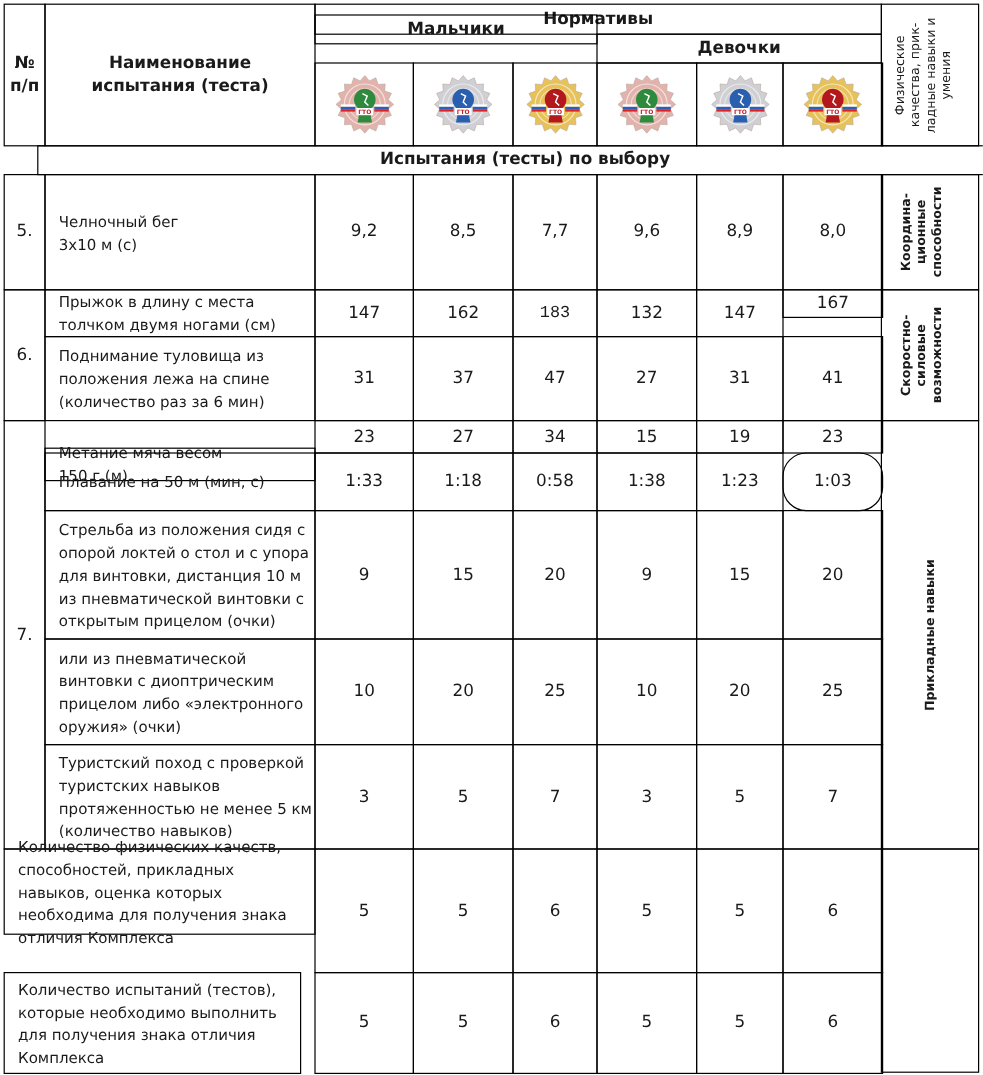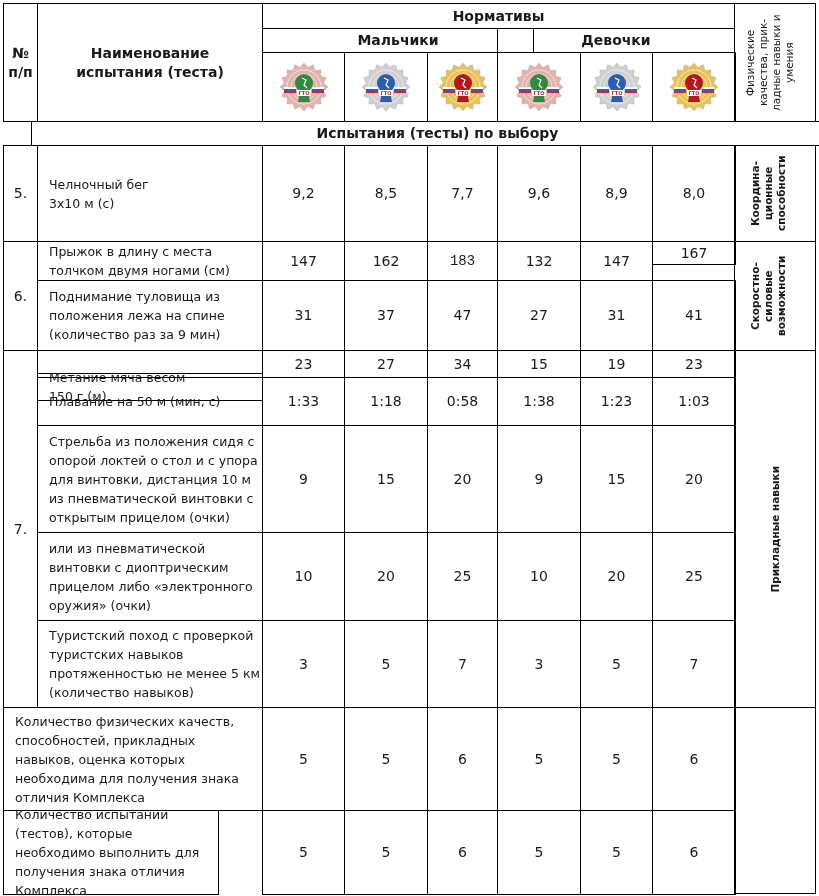--- a/index.html
+++ b/index.html
@@ -17,21 +17,21 @@
   .badge svg { width: 100%; height: 100%; }
   .name { font-size: 12.5px; line-height: 19px; }
 </style>
 </head>
 <body>
 
 <div class="c hdr" style="left:3px;top:3px;width:35px;height:119px;white-space:pre-line;">№
 п/п</div>
 <div class="c hdr" style="left:37px;top:3px;width:226px;height:119px;padding:0 20px;">Наименование испытания (теста)</div>
 <div class="c hdr" style="left:262px;top:3px;width:473px;height:26px;">Нормативы</div>
-<div class="c hdr" style="left:262px;top:28px;width:272px;height:25px;">Мальчики</div>
+<div class="c hdr" style="left:262px;top:12px;width:236px;height:25px;">Мальчики</div>
 <div class="c hdr" style="left:497px;top:28px;width:238px;height:25px;">Девочки</div>
 <div class="c" style="left:734px;top:3px;width:82px;height:119px;">
   <span class="vert" style="width:62px;">Физические качества, прик-ладные навыки и умения</span>
 </div>
 
 <div id="badges">
     <div class="c" style="left: 262px; top: 52px; width: 83px; height: 70px;">
       <div class="badge">
     <svg viewBox="0 0 52 52">
       <polygon points="50.0,26.0 45.6,29.9 48.2,35.2 42.6,37.1 43.0,43.0 37.1,42.6 35.2,48.2 29.9,45.6 26.0,50.0 22.1,45.6 16.8,48.2 14.9,42.6 9.0,43.0 9.4,37.1 3.8,35.2 6.4,29.9 2.0,26.0 6.4,22.1 3.8,16.8 9.4,14.9 9.0,9.0 14.9,9.4 16.8,3.8 22.1,6.4 26.0,2.0 29.9,6.4 35.2,3.8 37.1,9.4 43.0,9.0 42.6,14.9 48.2,16.8 45.6,22.1" fill="#e2b3ad" stroke="#b9a9a0" stroke-width="0.5"></polygon>
@@ -162,42 +162,42 @@
     <div class="c num" style="left: 497px; top: 145px; width: 84px; height: 97px;">9,6</div>
     <div class="c num" style="left: 580px; top: 145px; width: 73px; height: 97px;">8,9</div>
     <div class="c num" style="left: 652px; top: 145px; width: 84px; height: 97px;">8,0</div>
     <div class="c left name" style="left: 37px; top: 241px; width: 226px; height: 40px; white-space: pre-line;">Прыжок в длину с места толчком двумя ногами (см)</div>
     <div class="c num" style="left: 262px; top: 241px; width: 83px; height: 40px;">147</div>
     <div class="c num" style="left: 344px; top: 241px; width: 84px; height: 40px;">162</div>
     <div class="c num" style="left: 427px; top: 241px; width: 71px; height: 40px; font-family: Liberation Mono, monospace;">183</div>
     <div class="c num" style="left: 497px; top: 241px; width: 84px; height: 40px;">132</div>
     <div class="c num" style="left: 580px; top: 241px; width: 73px; height: 40px;">147</div>
     <div class="c num" style="left: 652px; top: 241px; width: 84px; height: 24px;">167</div>
-    <div class="c left name" style="left: 37px; top: 280px; width: 226px; height: 71px; white-space: pre-line;">Поднимание туловища из положения лежа на спине (количество раз за 9 мин)</div>
+    <div class="c left name" style="left: 37px; top: 280px; width: 226px; height: 71px; white-space: pre-line;">Поднимание туловища из положения лежа на спине (количество раз за 6 мин)</div>
     <div class="c num" style="left: 262px; top: 280px; width: 83px; height: 71px;">31</div>
     <div class="c num" style="left: 344px; top: 280px; width: 84px; height: 71px;">37</div>
     <div class="c num" style="left: 427px; top: 280px; width: 71px; height: 71px;">47</div>
     <div class="c num" style="left: 497px; top: 280px; width: 84px; height: 71px;">27</div>
     <div class="c num" style="left: 580px; top: 280px; width: 73px; height: 71px;">31</div>
     <div class="c num" style="left: 652px; top: 280px; width: 84px; height: 71px;">41</div>
     <div class="c left name" style="left: 37px; top: 350px; width: 226px; height: 28px; white-space: pre-line; margin-top: 23px;">Метание мяча весом
 150 г (м)</div>
     <div class="c num" style="left: 262px; top: 350px; width: 83px; height: 28px;">23</div>
     <div class="c num" style="left: 344px; top: 350px; width: 84px; height: 28px;">27</div>
     <div class="c num" style="left: 427px; top: 350px; width: 71px; height: 28px;">34</div>
     <div class="c num" style="left: 497px; top: 350px; width: 84px; height: 28px;">15</div>
     <div class="c num" style="left: 580px; top: 350px; width: 73px; height: 28px;">19</div>
     <div class="c num" style="left: 652px; top: 350px; width: 84px; height: 28px;">23</div>
     <div class="c left name" style="left: 37px; top: 377px; width: 226px; height: 49px; white-space: pre-line;">Плавание на 50 м (мин, с)</div>
     <div class="c num" style="left: 262px; top: 377px; width: 83px; height: 49px;">1:33</div>
     <div class="c num" style="left: 344px; top: 377px; width: 84px; height: 49px;">1:18</div>
     <div class="c num" style="left: 427px; top: 377px; width: 71px; height: 49px;">0:58</div>
     <div class="c num" style="left: 497px; top: 377px; width: 84px; height: 49px;">1:38</div>
     <div class="c num" style="left: 580px; top: 377px; width: 73px; height: 49px;">1:23</div>
-    <div class="c num" style="left: 652px; top: 377px; width: 84px; height: 49px;">1:03</div>
+    <div class="c num" style="left: 652px; top: 377px; width: 84px; height: 49px; border-radius: 20px;">1:03</div>
     <div class="c left name" style="left: 37px; top: 425px; width: 226px; height: 108px; white-space: pre-line;">Стрельба из положения сидя с опорой локтей о стол и с упора для винтовки, дистанция 10 м из пневматической винтовки с открытым прицелом (очки)</div>
     <div class="c num" style="left: 262px; top: 425px; width: 83px; height: 108px;">9</div>
     <div class="c num" style="left: 344px; top: 425px; width: 84px; height: 108px;">15</div>
     <div class="c num" style="left: 427px; top: 425px; width: 71px; height: 108px;">20</div>
     <div class="c num" style="left: 497px; top: 425px; width: 84px; height: 108px;">9</div>
     <div class="c num" style="left: 580px; top: 425px; width: 73px; height: 108px;">15</div>
     <div class="c num" style="left: 652px; top: 425px; width: 84px; height: 108px;">20</div>
     <div class="c left name" style="left: 37px; top: 532px; width: 226px; height: 89px; white-space: pre-line;">или из пневматической винтовки с диоптрическим прицелом либо «электронного оружия» (очки)</div>
     <div class="c num" style="left: 262px; top: 532px; width: 83px; height: 89px;">10</div>
     <div class="c num" style="left: 344px; top: 532px; width: 84px; height: 89px;">20</div>
@@ -205,28 +205,28 @@
     <div class="c num" style="left: 497px; top: 532px; width: 84px; height: 89px;">10</div>
     <div class="c num" style="left: 580px; top: 532px; width: 73px; height: 89px;">20</div>
     <div class="c num" style="left: 652px; top: 532px; width: 84px; height: 89px;">25</div>
     <div class="c left name" style="left: 37px; top: 620px; width: 226px; height: 88px; white-space: pre-line;">Туристский поход с проверкой туристских навыков протяженностью не менее 5 км (количество навыков)</div>
     <div class="c num" style="left: 262px; top: 620px; width: 83px; height: 88px;">3</div>
     <div class="c num" style="left: 344px; top: 620px; width: 84px; height: 88px;">5</div>
     <div class="c num" style="left: 427px; top: 620px; width: 71px; height: 88px;">7</div>
     <div class="c num" style="left: 497px; top: 620px; width: 84px; height: 88px;">3</div>
     <div class="c num" style="left: 580px; top: 620px; width: 73px; height: 88px;">5</div>
     <div class="c num" style="left: 652px; top: 620px; width: 84px; height: 88px;">7</div>
-    <div class="c left name" style="left: 3px; top: 707px; width: 260px; height: 104px; padding-left: 11px; padding-right: 6px;">Количество физических качеств, способностей, прикладных навыков, оценка которых необходима для получения знака отличия Комплекса</div>
+    <div class="c left name" style="left: 3px; top: 707px; width: 260px; height: 72px; padding-left: 11px; padding-right: 6px;">Количество физических качеств, способностей, прикладных навыков, оценка которых необходима для получения знака отличия Комплекса</div>
     <div class="c num" style="left: 262px; top: 707px; width: 83px; height: 104px;">5</div>
     <div class="c num" style="left: 344px; top: 707px; width: 84px; height: 104px;">5</div>
     <div class="c num" style="left: 427px; top: 707px; width: 71px; height: 104px;">6</div>
     <div class="c num" style="left: 497px; top: 707px; width: 84px; height: 104px;">5</div>
     <div class="c num" style="left: 580px; top: 707px; width: 73px; height: 104px;">5</div>
     <div class="c num" style="left: 652px; top: 707px; width: 84px; height: 104px;">6</div>
-    <div class="c left name" style="left: 3px; top: 810px; width: 216px; height: 85px; padding-left: 11px; padding-right: 6px;">Количество испытаний (тестов), которые необходимо выполнить для получения знака отличия Комплекса</div>
+    <div class="c left name" style="left: 3px; top: 810px; width: 248px; height: 85px; padding-left: 11px; padding-right: 6px;">Количество испытаний (тестов), которые необходимо выполнить для получения знака отличия Комплекса</div>
     <div class="c num" style="left: 262px; top: 810px; width: 83px; height: 85px;">5</div>
     <div class="c num" style="left: 344px; top: 810px; width: 84px; height: 85px;">5</div>
     <div class="c num" style="left: 427px; top: 810px; width: 71px; height: 85px;">6</div>
     <div class="c num" style="left: 497px; top: 810px; width: 84px; height: 85px;">5</div>
     <div class="c num" style="left: 580px; top: 810px; width: 73px; height: 85px;">5</div>
     <div class="c num" style="left: 652px; top: 810px; width: 84px; height: 85px;">6</div>
   </div>
 
 <div class="c" style="left:734px;top:145px;width:82px;height:97px;">
   <span class="vert b" style="width:52px;">Координа-ционные способности</span>

